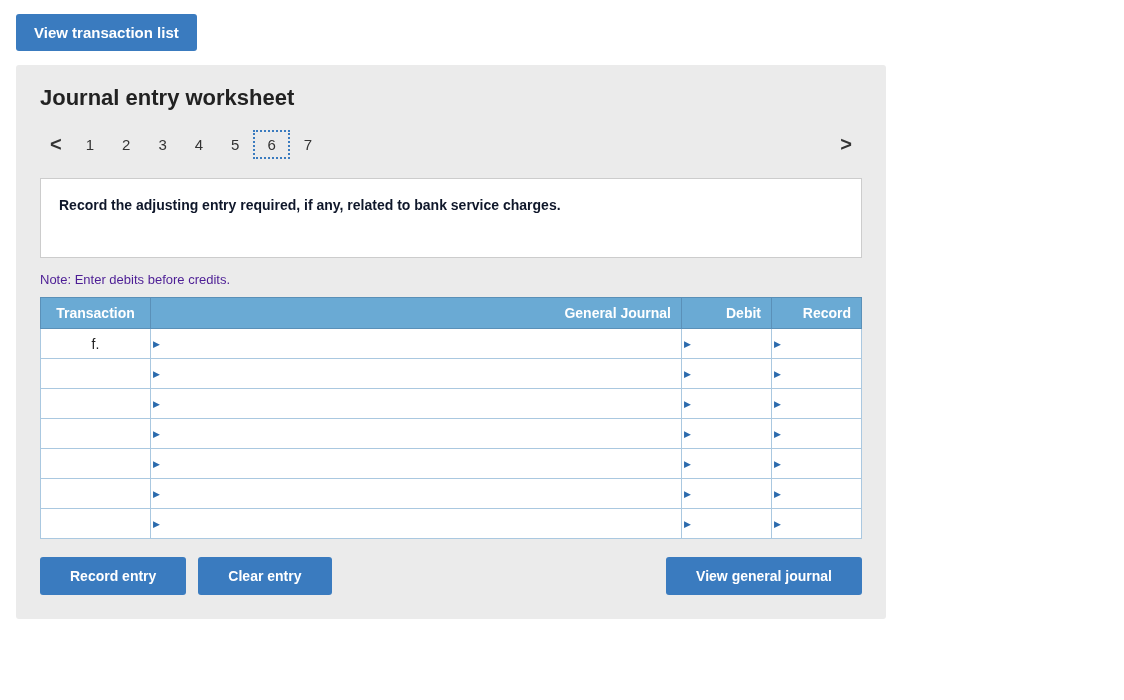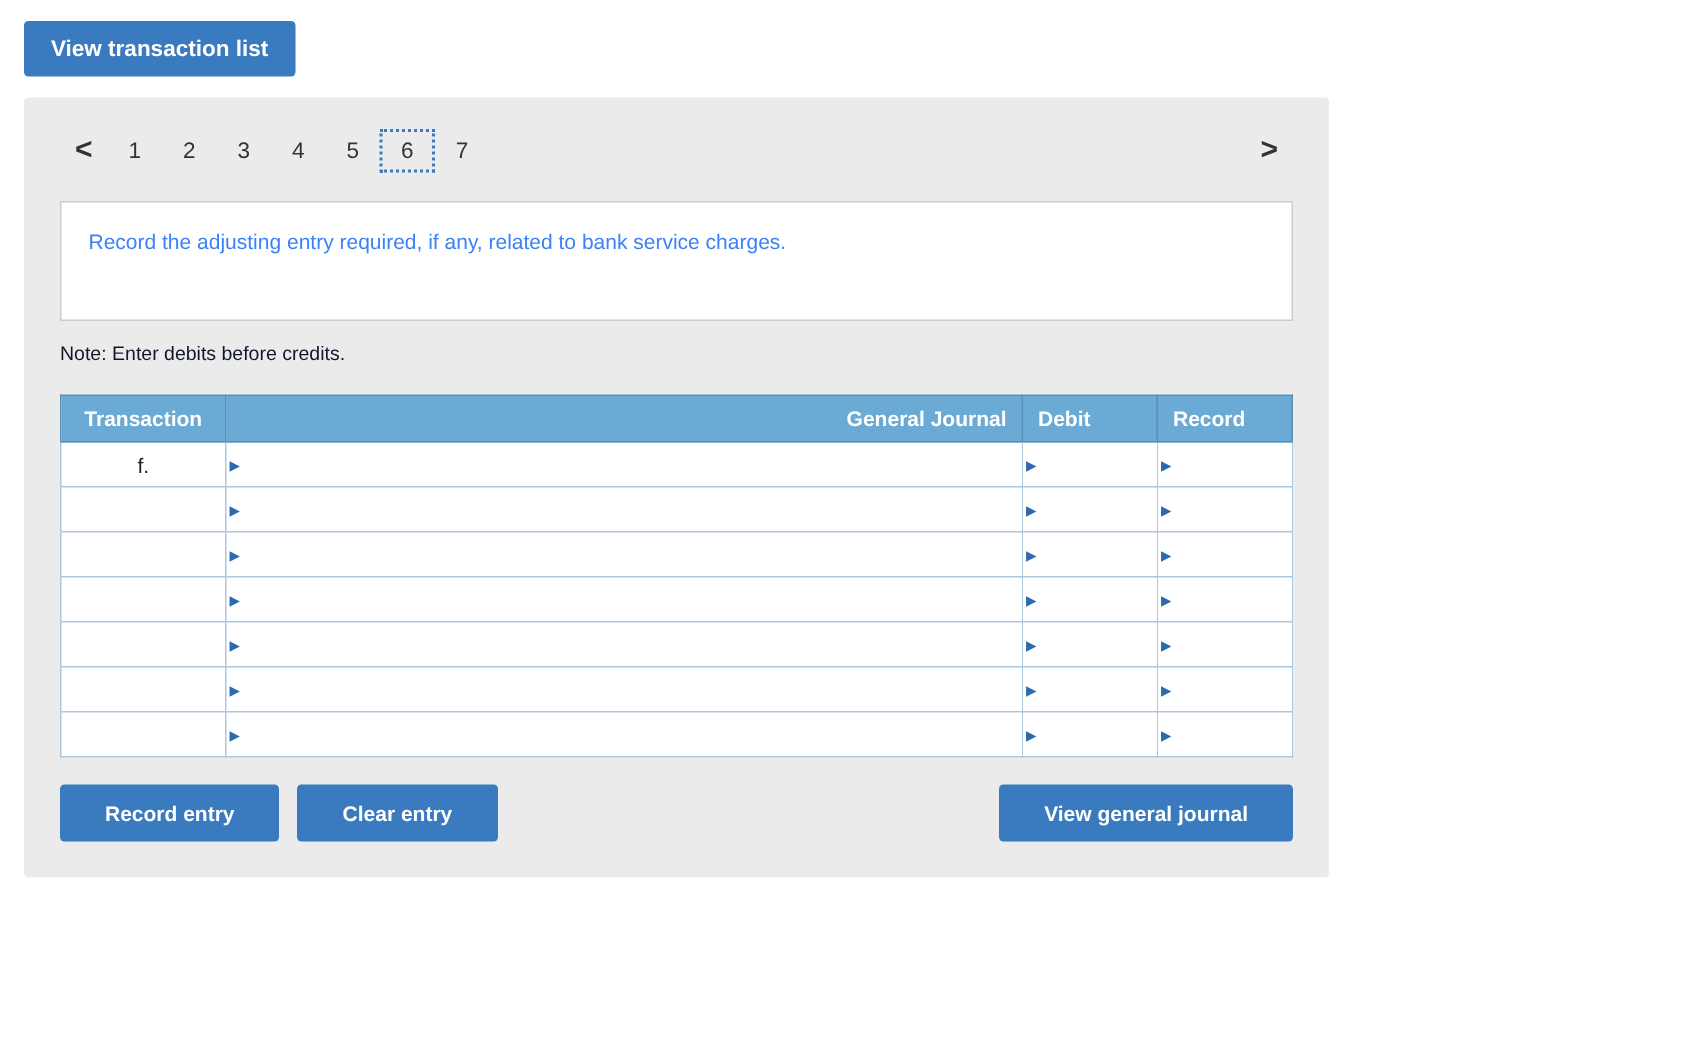--- a/index.html
+++ b/index.html
@@ -59,44 +59,45 @@
       border: 2px dotted #3a7bbf;
       color: #333;
       padding: 4px 12px;
     }
     .instruction-box {
       background: #fff;
       border: 1px solid #ccc;
       padding: 16px 18px 30px 18px;
       margin-bottom: 14px;
       font-size: 14px;
-      color: #3b82f6;
+      color: #0f172a;
       line-height: 1.5;
       min-height: 80px;
+      font-weight: bold;
     }
     .note-text {
-      color: #0f172a;
+      color: #4c1d95;
       font-size: 13px;
-      margin-bottom: 20px;
+      margin-bottom: 10px;
     }
     .journal-table {
       width: 100%;
       border-collapse: collapse;
       background: #fff;
       margin-bottom: 18px;
       padding-left: 44px;
     }
     .journal-table thead tr th {
       background: #6aaad4;
       color: #fff;
       font-weight: bold;
       font-size: 14px;
       padding: 7px 10px;
       border: 1px solid #5a90b8;
-      text-align: left;
+      text-align: right;
     }
     .journal-table thead tr th.transaction-col {
       width: 110px;
       text-align: center;
     }
     .journal-table thead tr th.general-col {
       text-align: right;
     }
     .journal-table thead tr th.debit-col {
       width: 90px;
@@ -158,20 +159,21 @@
     .spacer { flex: 1; }
   </style>
 </head>
 <body>
 
 <div class="top-bar">
   <button class="view-transaction-btn">View transaction list</button>
 </div>
 
 <div class="worksheet-container">
+  <div class="worksheet-title">Journal entry worksheet</div>
 
   <div class="step-nav">
     <span class="step-arrow">&lt;</span>
     <span class="step-num">1</span>
     <span class="step-num">2</span>
     <span class="step-num">3</span>
     <span class="step-num">4</span>
     <span class="step-num">5</span>
     <span class="step-num active">6</span>
     <span class="step-num">7</span>

